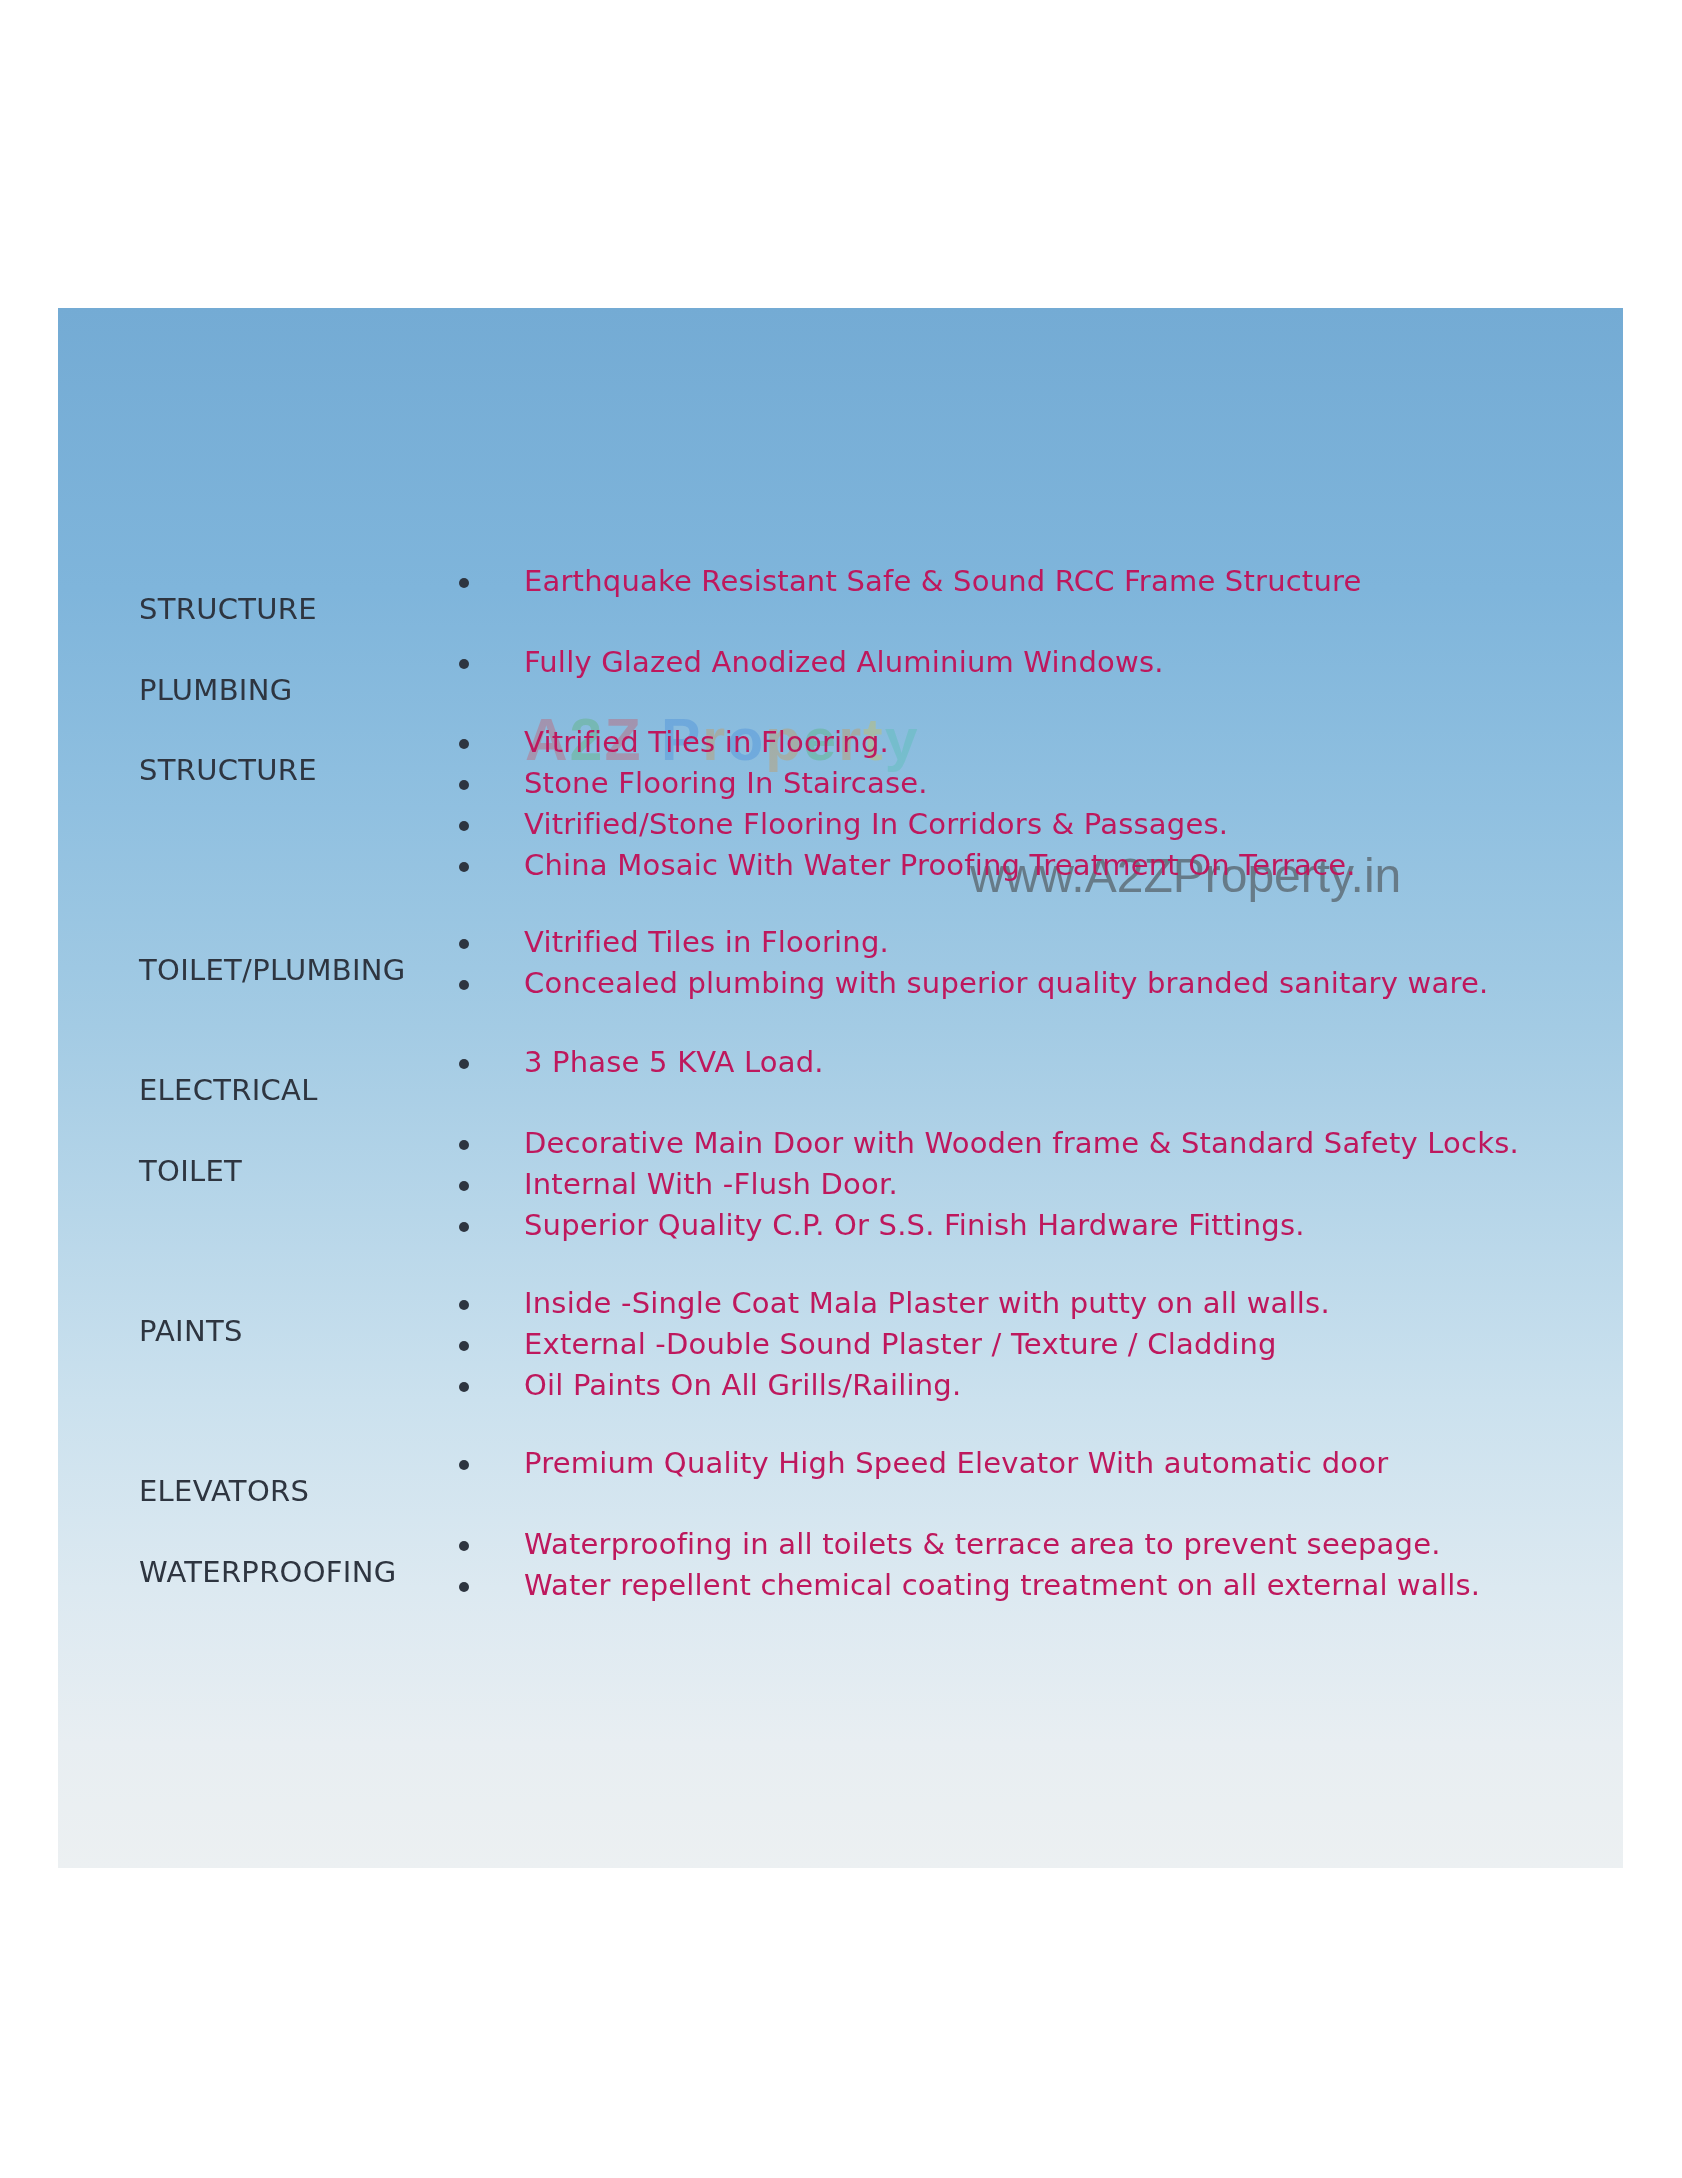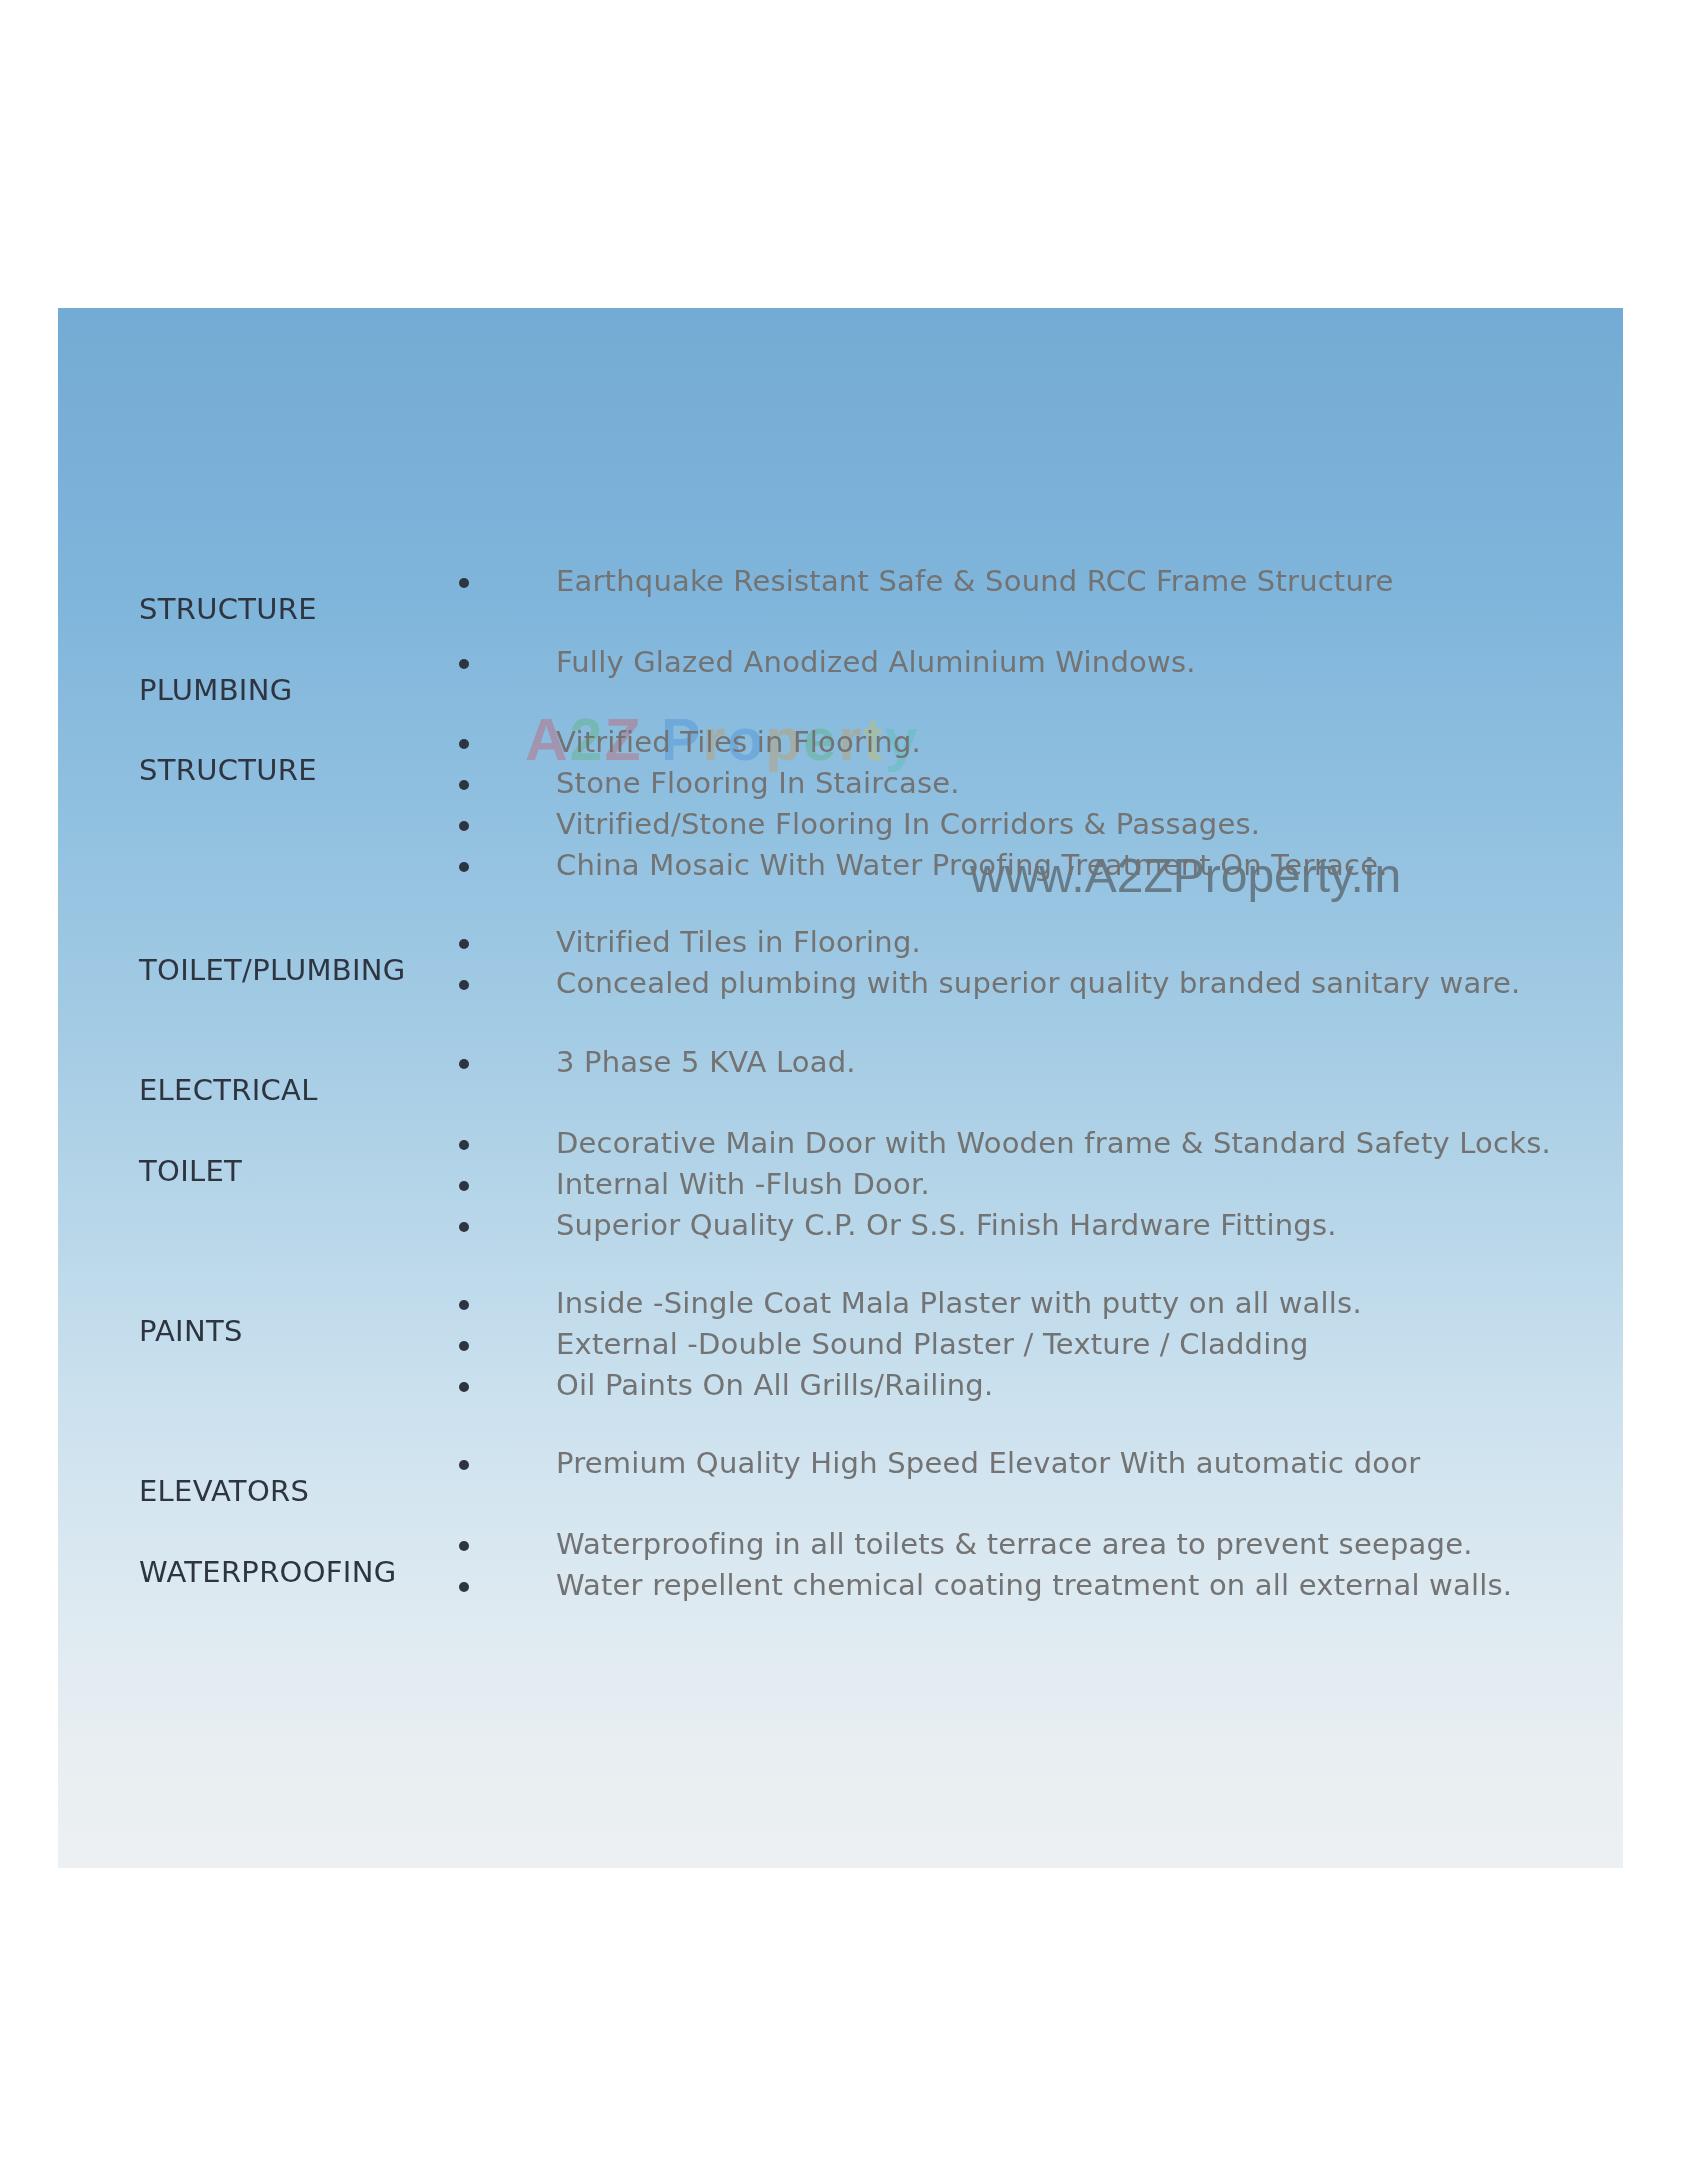--- a/index.html
+++ b/index.html
@@ -39,21 +39,21 @@
     font-size: 29px; color: #2e3540; white-space: nowrap; letter-spacing: 0.3px; margin-top: 28px;
   }
   .items { position: absolute; left: 453px; top: 0; }
   .item { position: relative; height: 41px; white-space: nowrap; }
   .bullet {
     position: absolute; left: 6px; top: 14px; width: 10px; height: 10px;
     border-radius: 50%; background: #2e3540;
   }
   .item-text {
     position: absolute; left: 71px; top: 0;
-    font-size: 29px; color: #737373; letter-spacing: 0.2px; margin-left: 32px;
+    font-size: 29px; color: #be185d; letter-spacing: 0.2px;
   }
 </style>
 </head>
 <body>
 
 <div class="panel"></div>
 
 <div class="watermark-logo">
   <span class="a">A</span><span class="two">2</span><span class="z">Z</span><span> </span><span class="p1">P</span><span class="p2">r</span><span class="p1">o</span><span class="p2">p</span><span class="p3">e</span><span class="p2">r</span><span class="p4">t</span><span class="p5">y</span>
 </div>

